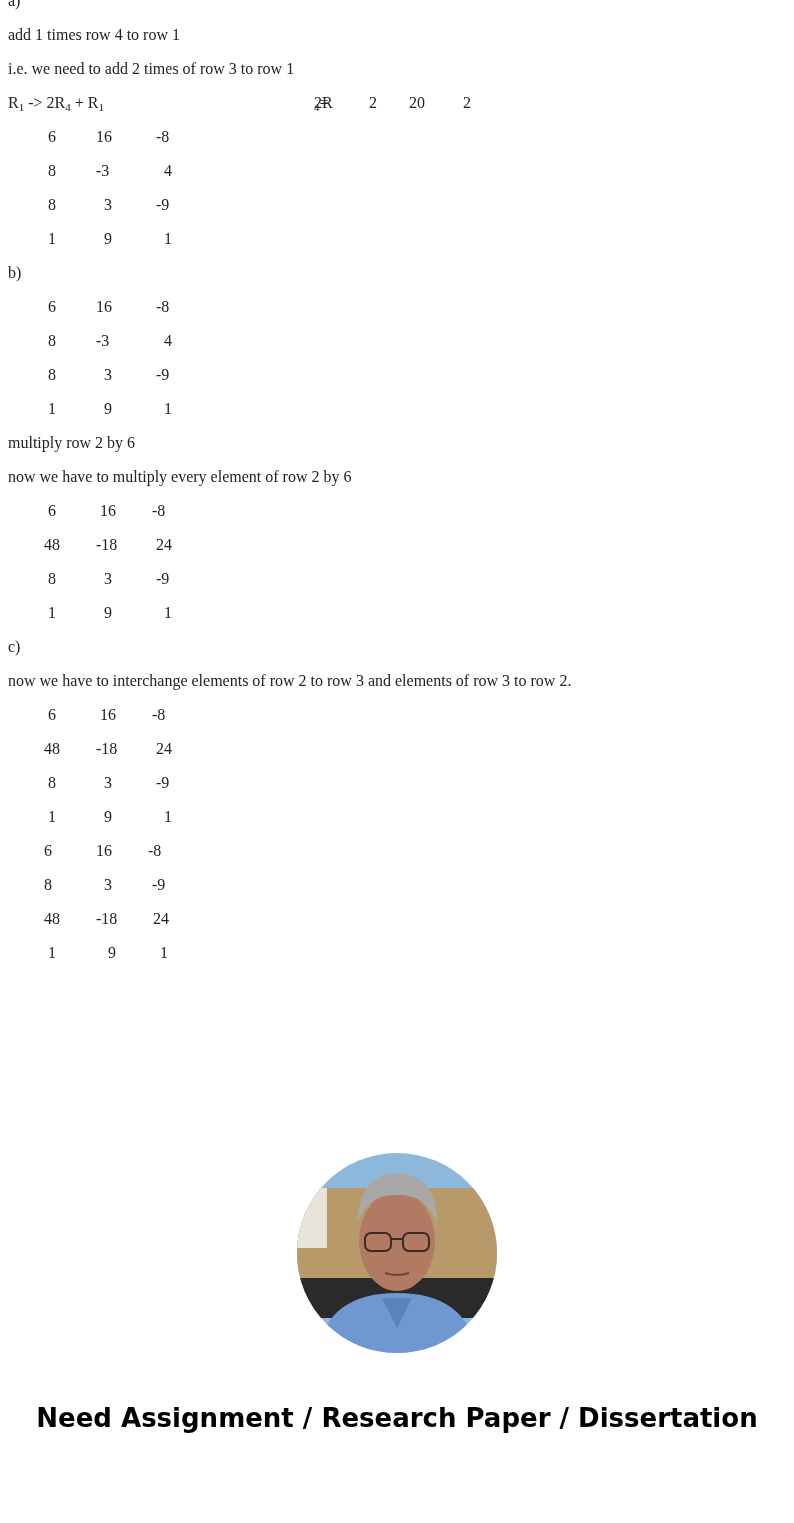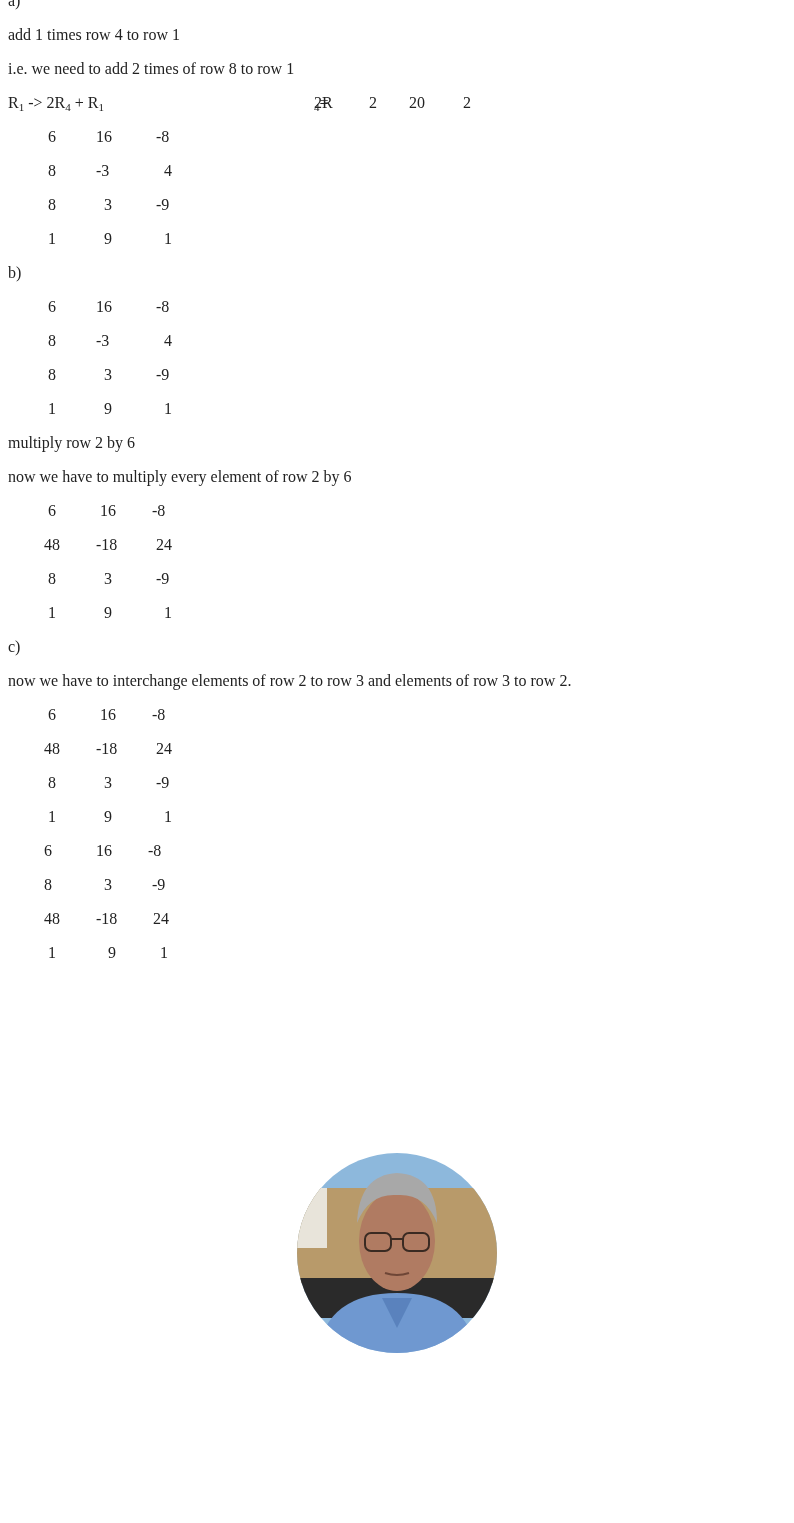--- a/index.html
+++ b/index.html
@@ -18,21 +18,21 @@
              font-family: "DejaVu Sans", sans-serif; font-weight: bold; font-size: 26px;
              line-height: 30px; color: #000; }
   </style>
 </head>
 <body>
 
 <div class="doc">
 
   <p class="p">a)</p>
   <p class="p">add 1 times row 4 to row 1</p>
-  <p class="p">i.e. we need to add 2 times of row 8 to row 1</p>
+  <p class="p">i.e. we need to add 2 times of row 3 to row 1</p>
   <div class="p">
     <span>R</span><sub>1</sub><span> -&gt; 2R</span><sub>4</sub><span> + R</span><sub>1</sub>
     <div class="rhs">
       <span style="left:16px"><span>2R</span><sub>4</sub><span> =</span></span>
       <span style="left:71px">2</span>
       <span style="left:111px">20</span>
       <span style="left:165px">2</span>
     </div>
   </div>
   <div id="mA">
@@ -165,13 +165,14 @@
     <ellipse cx="100" cy="88" rx="38" ry="50" fill="#b07b62"></ellipse>
     <path d="M60 70 Q62 22 100 20 Q140 22 140 70 Q128 40 100 42 Q72 40 60 70 Z" fill="#a8a8a8"></path>
     <rect x="68" y="80" width="26" height="18" rx="6" fill="none" stroke="#3a2a22" stroke-width="2"></rect>
     <rect x="106" y="80" width="26" height="18" rx="6" fill="none" stroke="#3a2a22" stroke-width="2"></rect>
     <line x1="94" y1="86" x2="106" y2="86" stroke="#3a2a22" stroke-width="2"></line>
     <path d="M88 120 Q100 124 112 120" stroke="#6e4636" stroke-width="2" fill="none"></path>
   </svg>
 </div>
 
 <div class="promo">
+  <div>Need Assignment / Research Paper / Dissertation</div>
 </div>
 
 </body></html>

